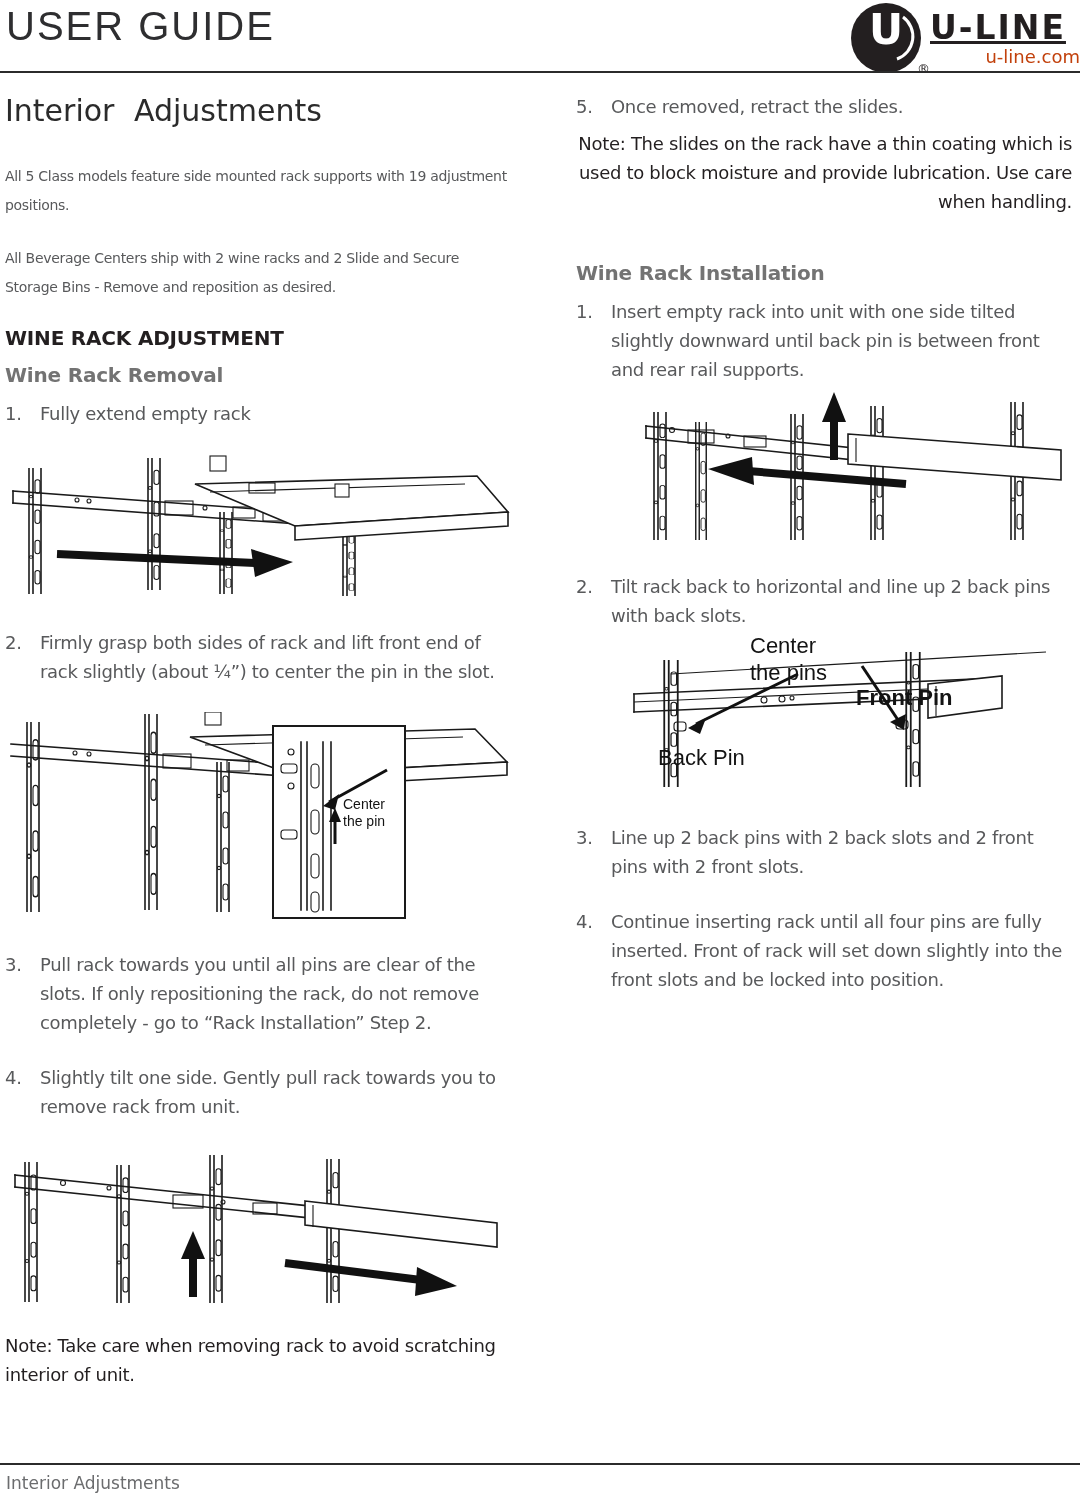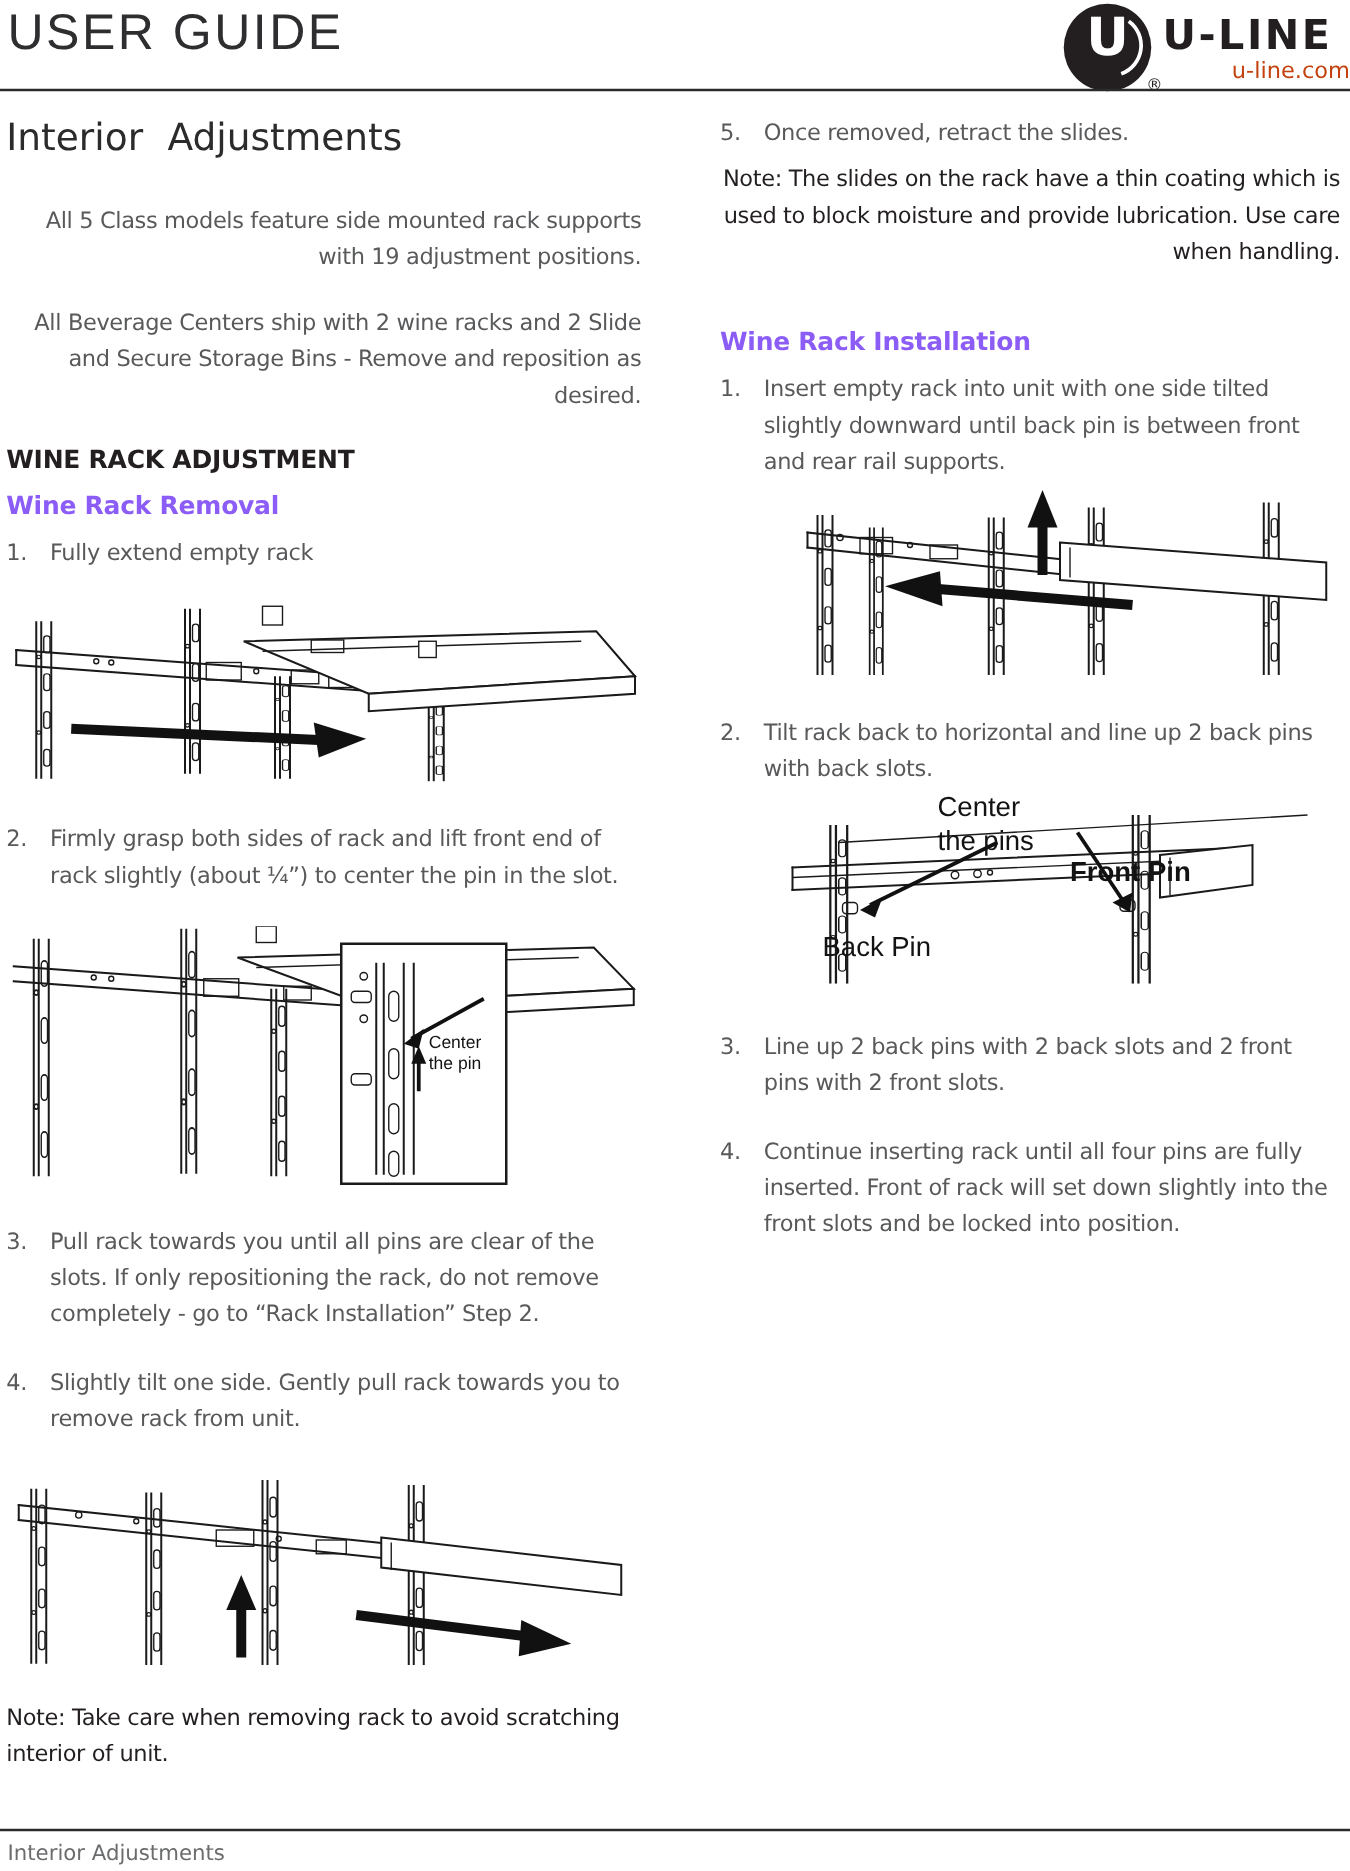--- a/index.html
+++ b/index.html
@@ -18,40 +18,40 @@
   .logo-mark { position:absolute; left:851px; top:3px; width:72px; height:72px; }
   .logo-circle { position:absolute; inset:0; width:70px; height:70px; border-radius:50%; background:#231f20; }
   .logo-u {
     position:absolute; left:0; top:2px; width:70px; text-align:center;
     font-family:"DejaVu Sans", sans-serif; font-weight:bold; font-size:42px; color:#ffffff;
   }
   .logo-swoosh { position:absolute; left:0; top:0; }
   .logo-reg { position:absolute; left:66px; top:58px; font-size:13px; color:#231f20; }
   .brand-text {
     position:absolute; left:930px; top:8px; font-family:"DejaVu Sans", sans-serif;
-    font-weight:bold; font-size:33px; letter-spacing:2px; color:#231f20;
+    font-weight:bold; font-size:33px; letter-spacing:2px; color:#231f20;text-decoration:underline;
   }
   .brand-site {
     position:absolute; right:0; top:46px; font-size:18px; color:#c2410c;
     font-family:"DejaVu Sans", sans-serif;
   }
   .rule { border:none; height:2px; background:#2b2b2b; }
   .header-rule { position:absolute; left:0; top:71px; width:1080px; }
   
   .columns { display:flex; padding:30px 0 0 5px; gap:63px; align-items:flex-start; }
   .col-left  { width:508px; flex:none; }
   .col-right { width:496px; flex:none; }
   h1.doc-title {
     font-size:30px; line-height:38px; font-weight:400; color:#2b2b2b;
     word-spacing:10px; letter-spacing:0; margin:0 0 32px 0;
   }
-  p.body { font-size:18px; line-height:29px; letter-spacing:-0.3px; margin:0 0 24px 0;text-align:right; }
+  p.body { font-size:14px; line-height:29px; letter-spacing:-0.3px; margin:0 0 24px 0; }
   .section-title { font-size:20px; line-height:24px; font-weight:bold; color:#231f20;
     letter-spacing:-0.2px; margin:2px 0 13px 0; }
-  .sub-title { font-size:20px; line-height:24px; font-weight:bold; color:#8b5cf6;
+  .sub-title { font-size:20px; line-height:24px; font-weight:bold; color:#737373;
     letter-spacing:-0.2px; margin:0 0 12px 0; }
   .step { display:grid; grid-template-columns:35px 1fr; font-size:18px; line-height:29px;
     letter-spacing:-0.3px; margin:0 0 26px 0; }
   .step .num { }
   .note { font-size:18px; line-height:29px; letter-spacing:-0.3px; color:#231f20; margin:0; }
   .figure { position:relative; }
   .fig-a { margin:12px 0 26px 0; height:148px; }
   .fig-b { margin:10px 0 20px 0; height:218px; }
   .fig-c { margin:4px 0 24px 0;  height:160px; }
   .fig-d { margin:0 0 28px 0;    height:160px; }

